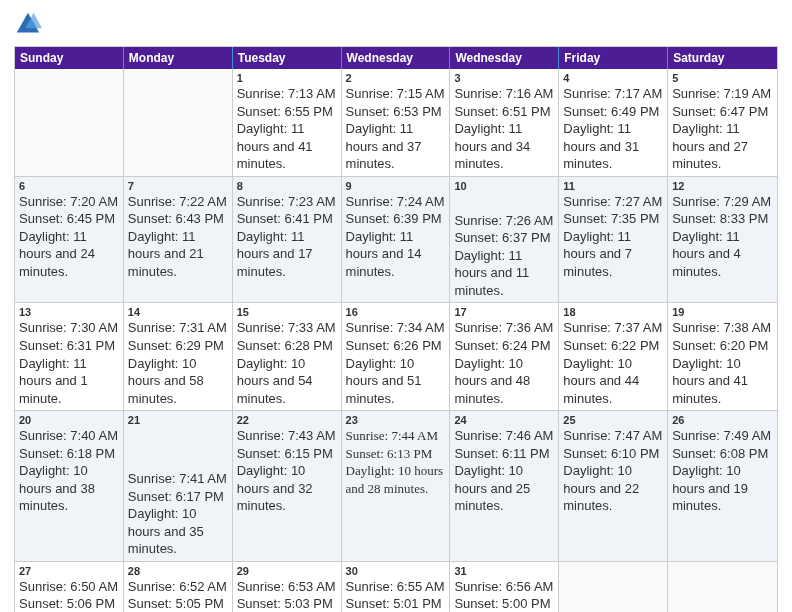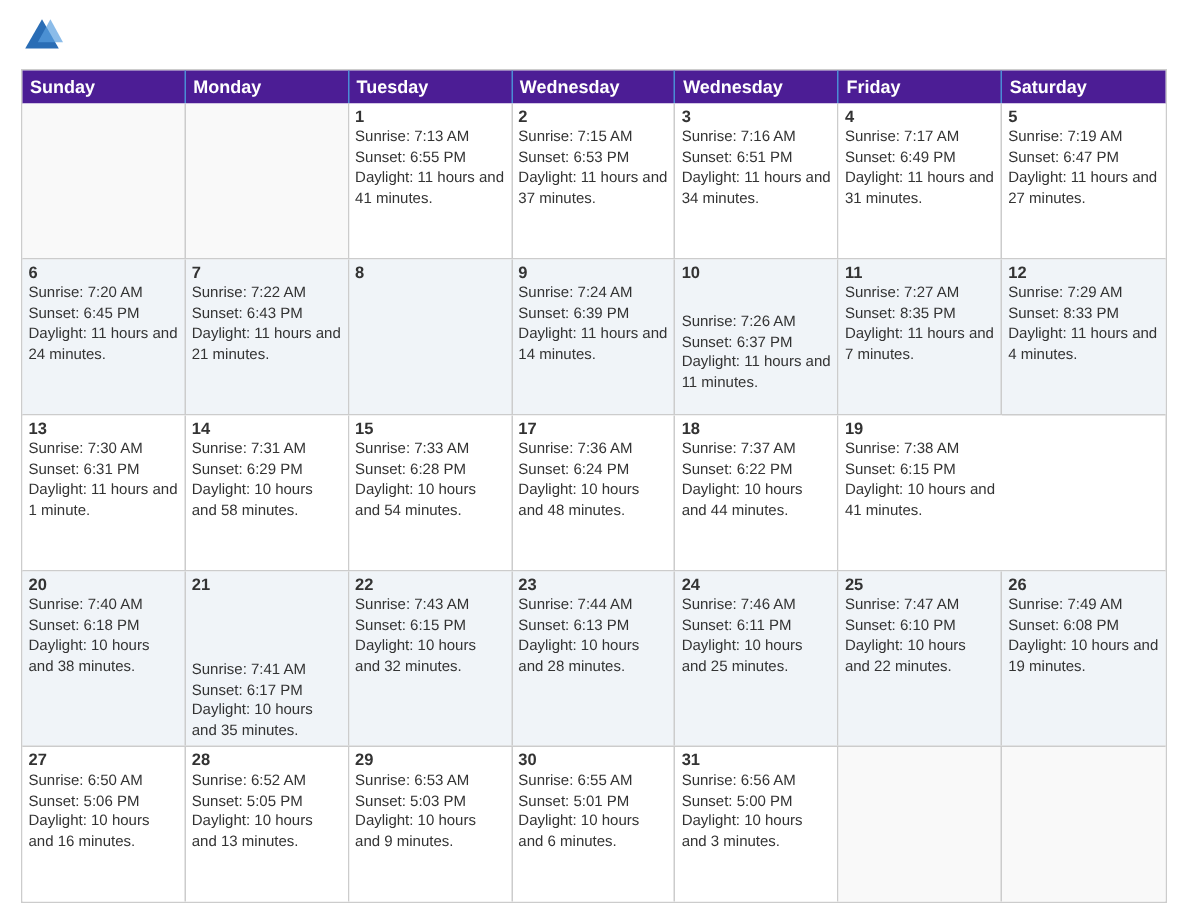--- a/index.html
+++ b/index.html
@@ -105,21 +105,21 @@
     .cal-cell.empty { background: #f9f9f9; }
     .cal-cell.alt-bg { background: #f0f4f8; }
     .day-number {
       font-size: 11px;
       font-weight: bold;
       color: #333;
       display: block;
       margin-bottom: 1px;
     }
     .cell-text {
-      font-size: 10px;
+      font-size: 13px;
       line-height: 1.35;
       color: #333;
     }
   </style>
 </head>
 <body>
 
 <div class="page">
   <div class="header">
     <div class="logo">
@@ -191,37 +191,40 @@
 Daylight: 11 hours and 24 minutes.</div>
           </div>
           <div class="cal-cell alt-bg">
             <span class="day-number">7</span>
             <div class="cell-text" style="white-space: pre-line;">Sunrise: 7:22 AM
 Sunset: 6:43 PM
 Daylight: 11 hours and 21 minutes.</div>
           </div>
           <div class="cal-cell alt-bg">
             <span class="day-number">8</span>
+            <div class="cell-text" style="white-space: pre-line;">Sunrise: 7:23 AM
+Sunset: 6:41 PM
+Daylight: 11 hours and 17 minutes.</div>
           </div>
           <div class="cal-cell alt-bg">
             <span class="day-number">9</span>
             <div class="cell-text" style="white-space: pre-line;">Sunrise: 7:24 AM
 Sunset: 6:39 PM
 Daylight: 11 hours and 14 minutes.</div>
           </div>
           <div class="cal-cell alt-bg">
             <span class="day-number">10</span>
             <div class="cell-text" style="white-space: pre-line; margin-top: 20px;">Sunrise: 7:26 AM
 Sunset: 6:37 PM
 Daylight: 11 hours and 11 minutes.</div>
           </div>
           <div class="cal-cell alt-bg">
             <span class="day-number">11</span>
             <div class="cell-text" style="white-space: pre-line;">Sunrise: 7:27 AM
-Sunset: 8:35 PM
+Sunset: 7:35 PM
 Daylight: 11 hours and 7 minutes.</div>
           </div>
           <div class="cal-cell alt-bg">
             <span class="day-number">12</span>
             <div class="cell-text" style="white-space: pre-line;">Sunrise: 7:29 AM
 Sunset: 8:33 PM
 Daylight: 11 hours and 4 minutes.</div>
           </div>
         </div>
         <div class="cal-row">
@@ -237,35 +240,41 @@
 Sunset: 6:29 PM
 Daylight: 10 hours and 58 minutes.</div>
           </div>
           <div class="cal-cell">
             <span class="day-number">15</span>
             <div class="cell-text" style="white-space: pre-line;">Sunrise: 7:33 AM
 Sunset: 6:28 PM
 Daylight: 10 hours and 54 minutes.</div>
           </div>
           <div class="cal-cell">
+            <span class="day-number">16</span>
+            <div class="cell-text" style="white-space: pre-line;">Sunrise: 7:34 AM
+Sunset: 6:26 PM
+Daylight: 10 hours and 51 minutes.</div>
+          </div>
+          <div class="cal-cell">
             <span class="day-number">17</span>
             <div class="cell-text" style="white-space: pre-line;">Sunrise: 7:36 AM
 Sunset: 6:24 PM
 Daylight: 10 hours and 48 minutes.</div>
           </div>
           <div class="cal-cell">
             <span class="day-number">18</span>
             <div class="cell-text" style="white-space: pre-line;">Sunrise: 7:37 AM
 Sunset: 6:22 PM
 Daylight: 10 hours and 44 minutes.</div>
           </div>
           <div class="cal-cell">
             <span class="day-number">19</span>
             <div class="cell-text" style="white-space: pre-line;">Sunrise: 7:38 AM
-Sunset: 6:15 PM
+Sunset: 6:20 PM
 Daylight: 10 hours and 41 minutes.</div>
           </div>
         </div>
         <div class="cal-row">
           <div class="cal-cell alt-bg">
             <span class="day-number">20</span>
             <div class="cell-text" style="white-space: pre-line;">Sunrise: 7:40 AM
 Sunset: 6:18 PM
 Daylight: 10 hours and 38 minutes.</div>
           </div>
@@ -276,21 +285,21 @@
 Daylight: 10 hours and 35 minutes.</div>
           </div>
           <div class="cal-cell alt-bg">
             <span class="day-number">22</span>
             <div class="cell-text" style="white-space: pre-line;">Sunrise: 7:43 AM
 Sunset: 6:15 PM
 Daylight: 10 hours and 32 minutes.</div>
           </div>
           <div class="cal-cell alt-bg">
             <span class="day-number">23</span>
-            <div class="cell-text" style="white-space: pre-line;">Sunrise: 7:44 AM
+            <div class="cell-text" style="white-space: pre-line; font-family: Liberation Serif, serif;">Sunrise: 7:44 AM
 Sunset: 6:13 PM
 Daylight: 10 hours and 28 minutes.</div>
           </div>
           <div class="cal-cell alt-bg">
             <span class="day-number">24</span>
             <div class="cell-text" style="white-space: pre-line;">Sunrise: 7:46 AM
 Sunset: 6:11 PM
 Daylight: 10 hours and 25 minutes.</div>
           </div>
           <div class="cal-cell alt-bg">

